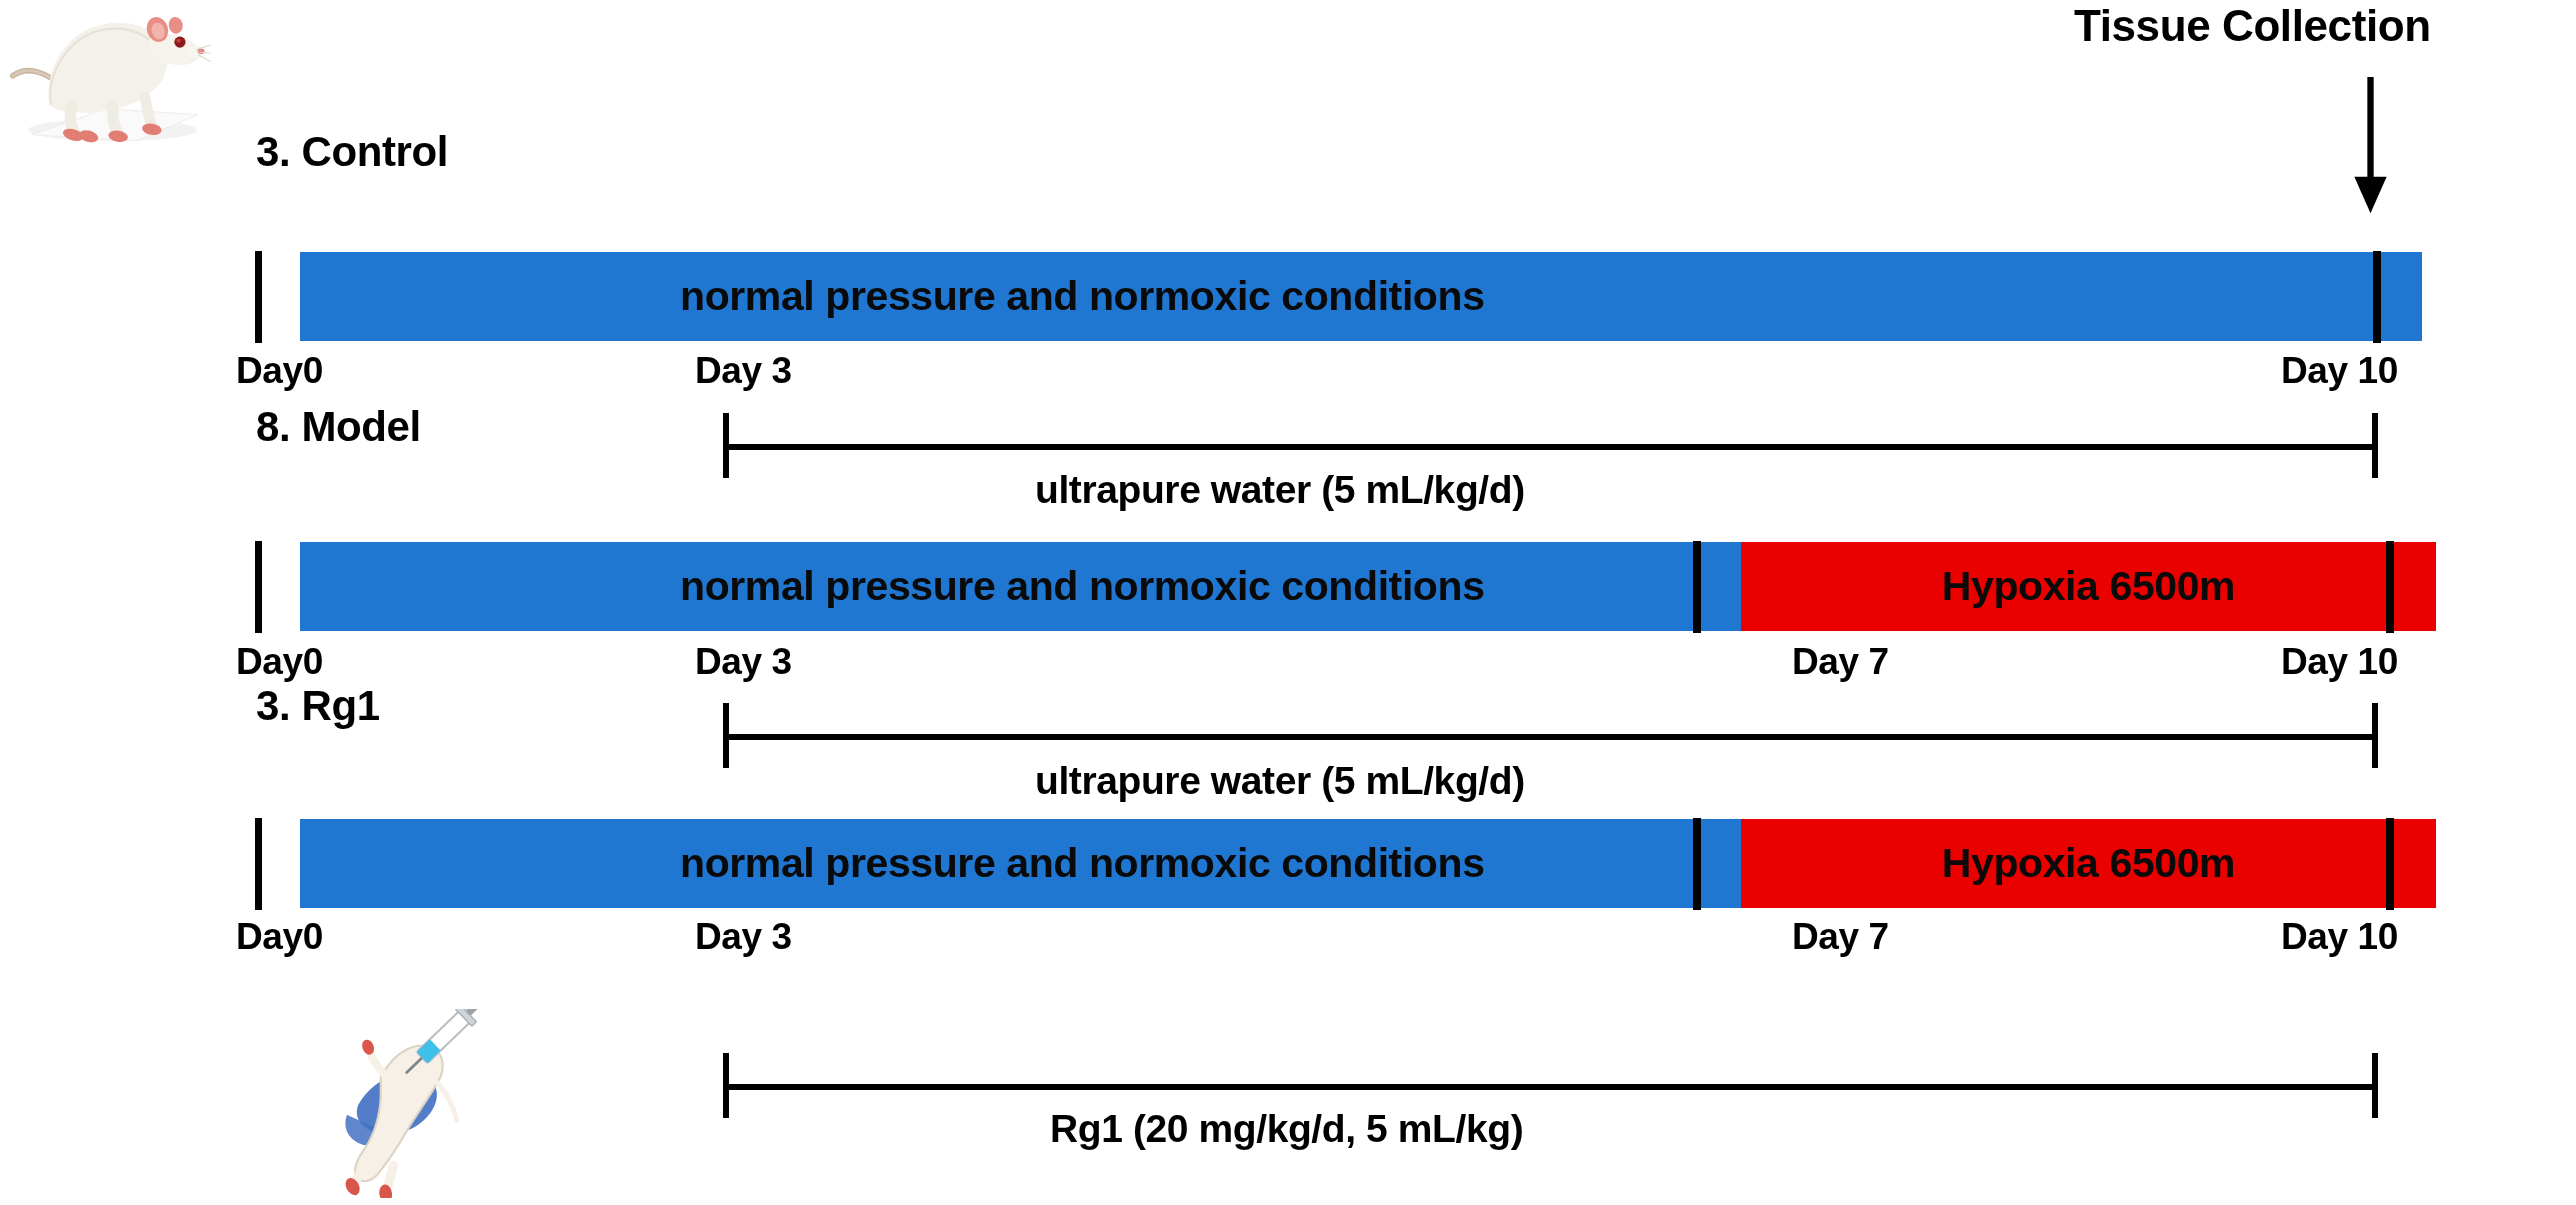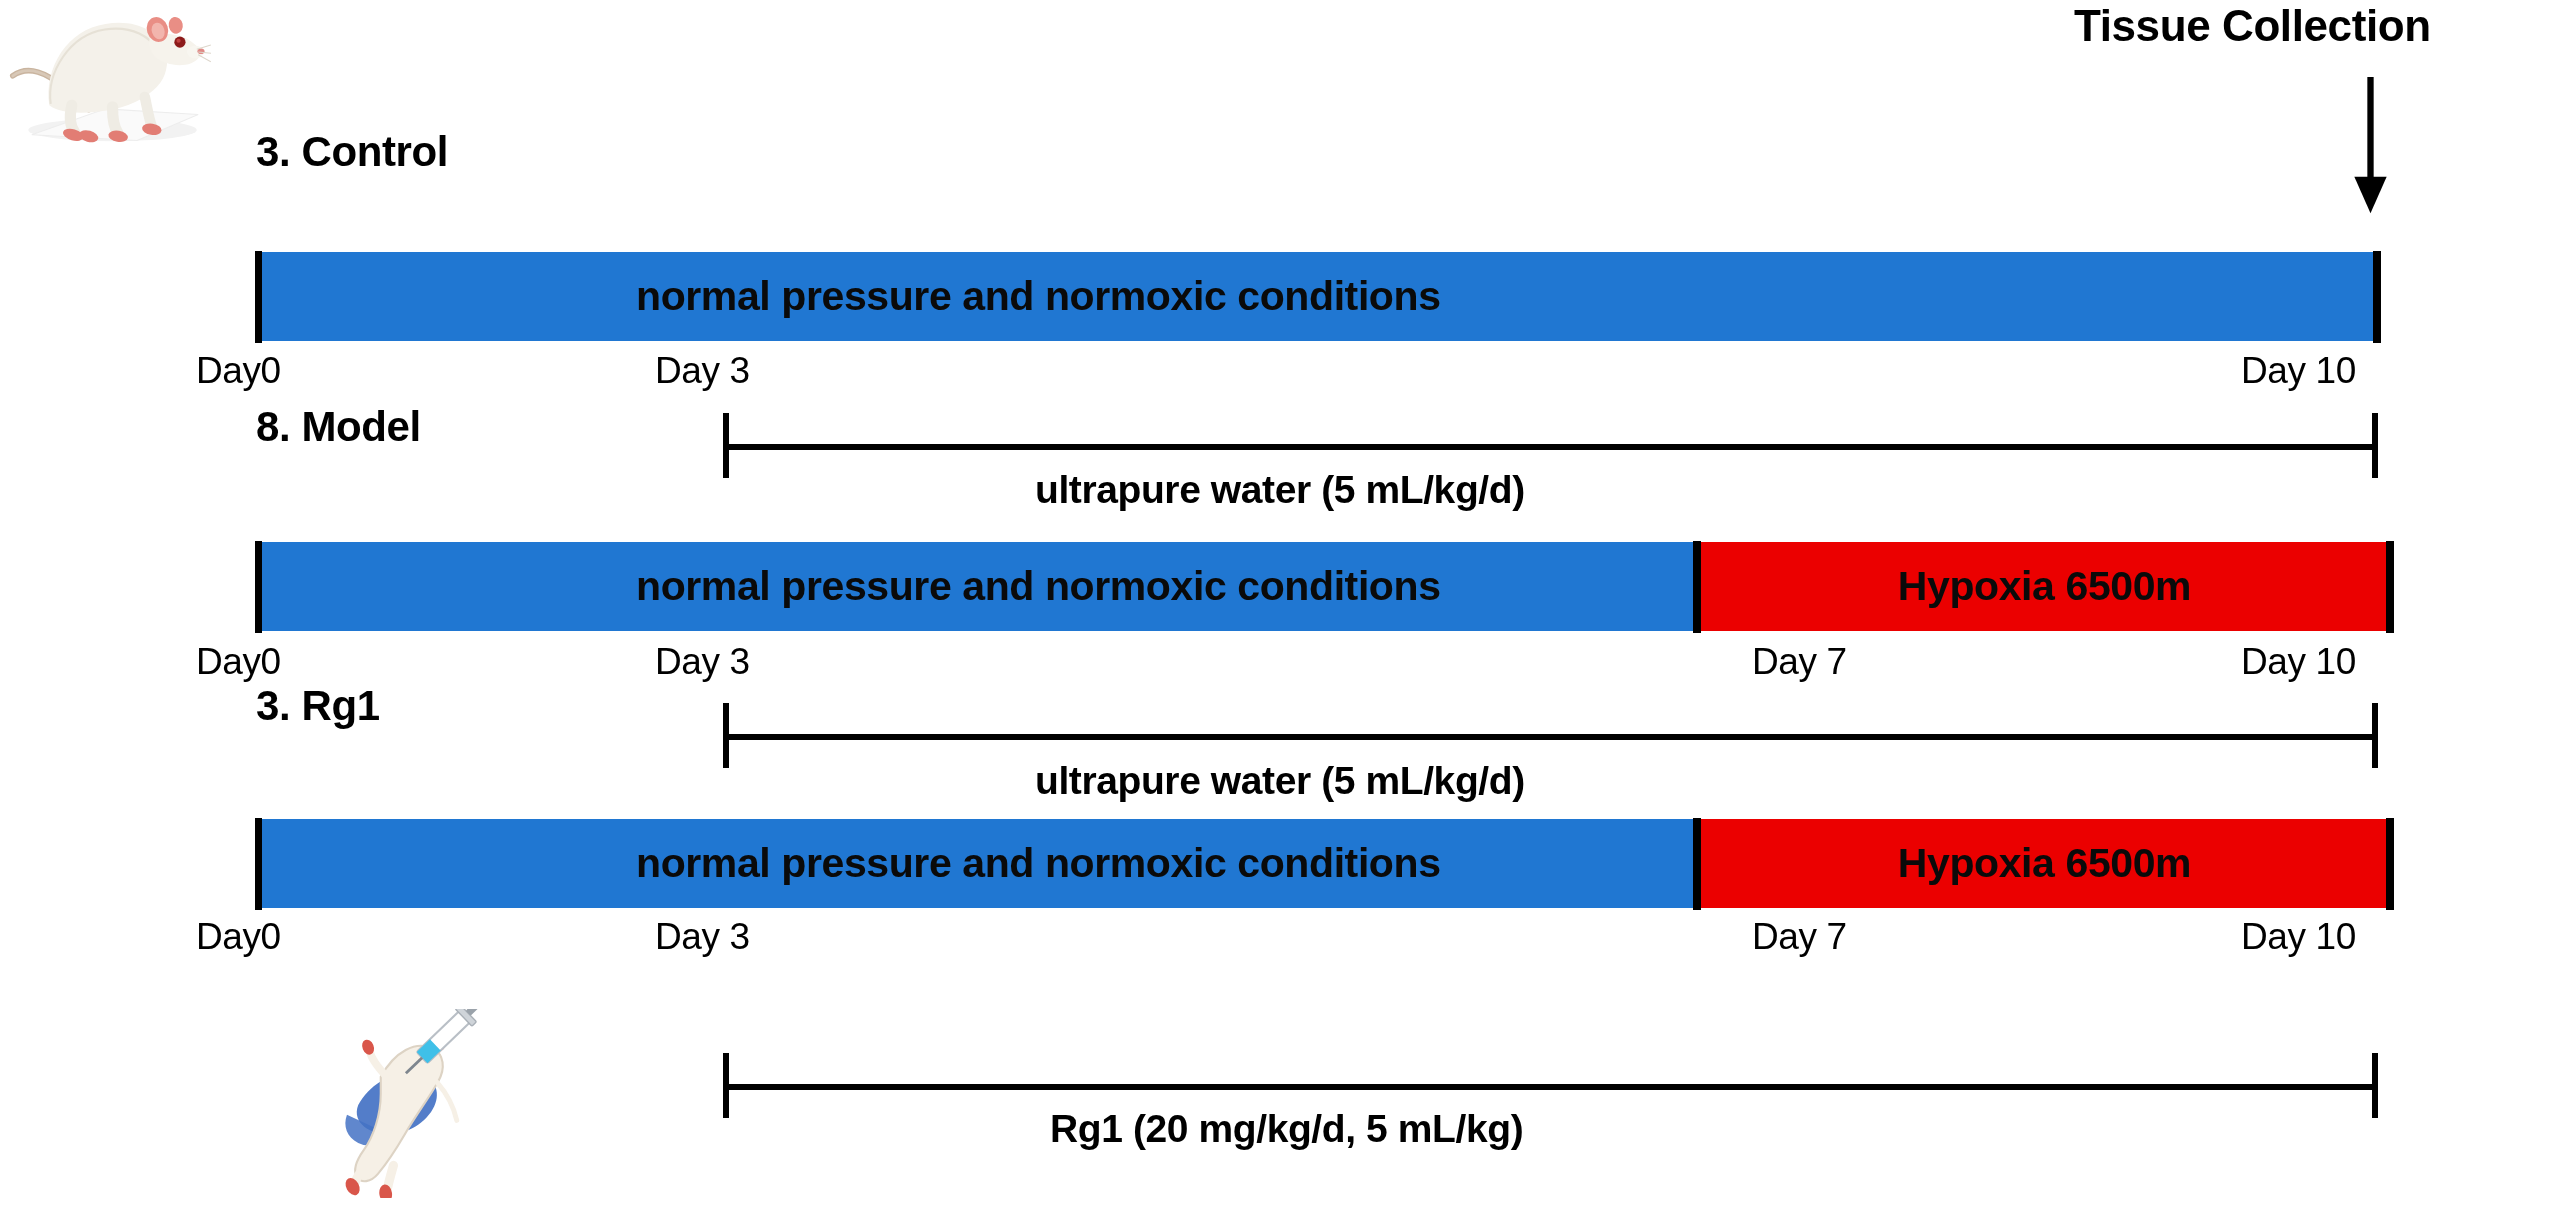--- a/index.html
+++ b/index.html
@@ -44,20 +44,21 @@
 
   
   .bar-row { position: absolute; height: 89px; }
   .seg {
     position: absolute;
     top: 0;
     height: 89px;
     display: flex;
     align-items: center;
     justify-content: center;
+    margin-left: 44px;
   }
   .seg-blue { background: #2077D2; }
   .seg-red  { background: #EB0000; justify-content: center; }
   .seg-label {
     font-size: 41px;
     font-weight: 600;
     color: #0a0a0a;
     white-space: nowrap;
     letter-spacing: -0.4px;
   }
@@ -67,24 +68,25 @@
     width: 7.7px;
     background: #000000;
     top: -1.4px;
     height: 92px;
   }
 
   
   .day-label {
     position: absolute;
     font-size: 37px;
-    font-weight: normal;
-    color: #000000;
-    white-space: nowrap;
-    letter-spacing: -0.4px;
+    font-weight: bold;
+    color: #000000;
+    white-space: nowrap;
+    letter-spacing: -0.4px;
+    margin-left: 40px;
   }
 
   
   .bracket { position: absolute; height: 65px; }
   .bracket-line {
     position: absolute;
     left: 0; right: 0;
     top: 31px;
     height: 5.6px;
     background: #000000;

